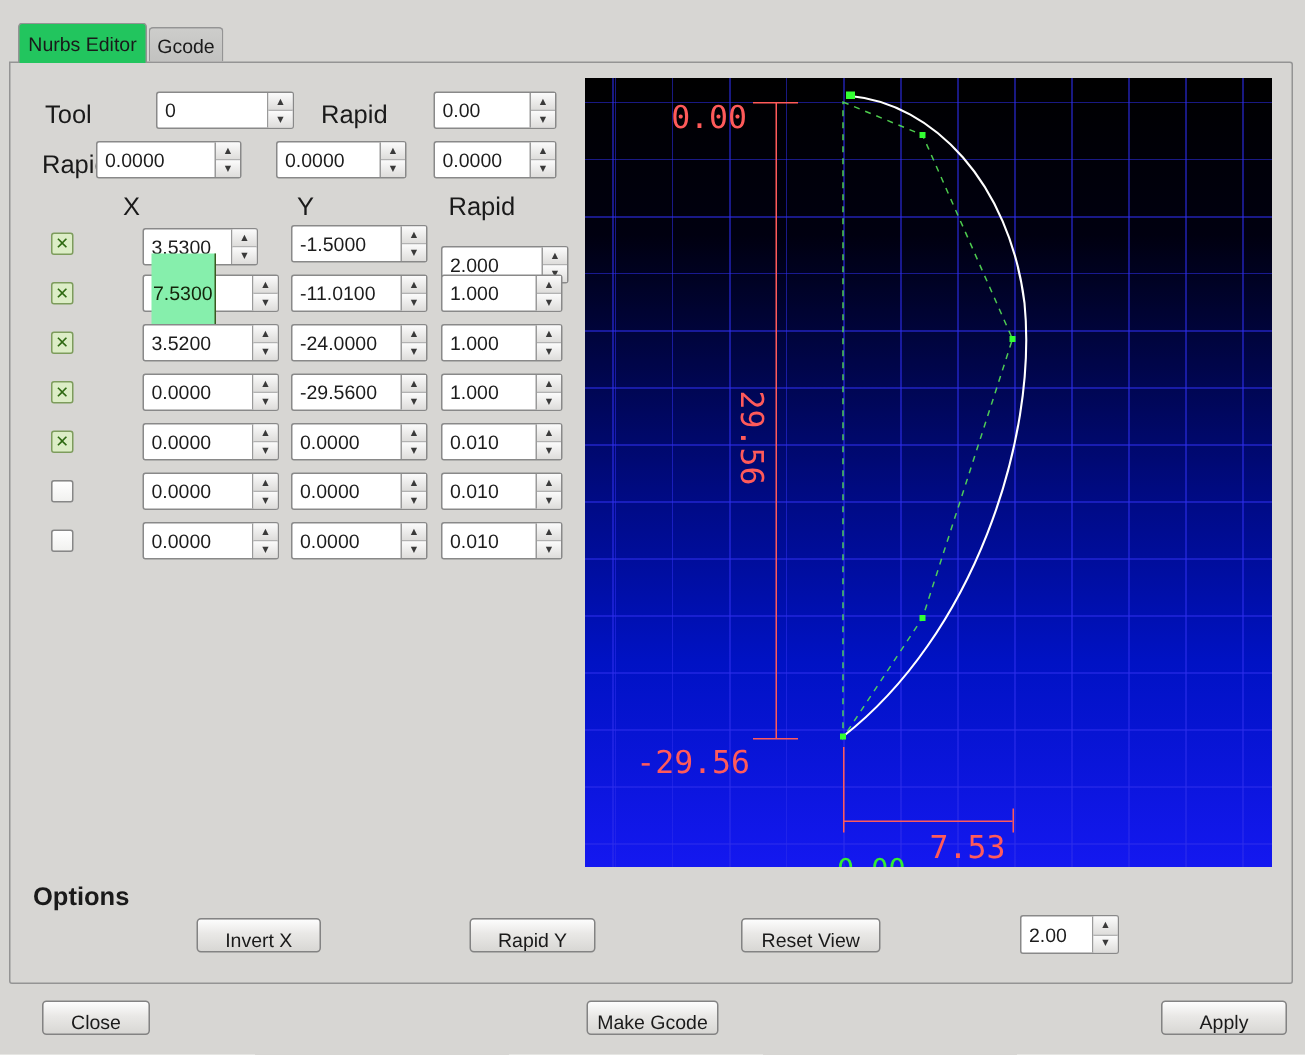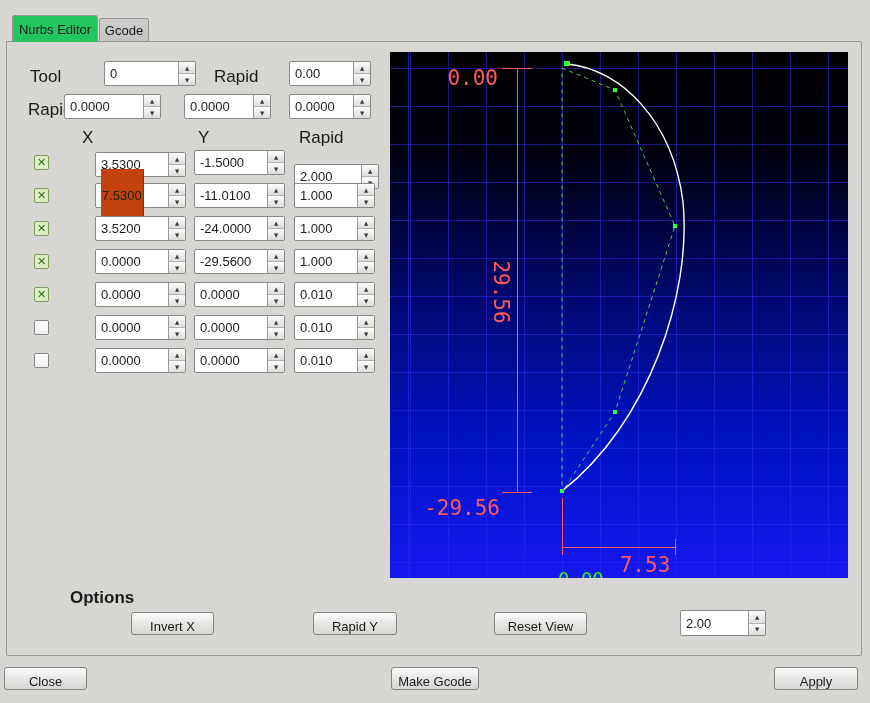--- a/index.html
+++ b/index.html
@@ -8,30 +8,30 @@
   
   .tab{position:absolute;box-sizing:border-box;display:flex;align-items:center;justify-content:center;
        font-size:13px;color:#1a1a1a;border:1px solid #949494;border-bottom:none;border-radius:3px 3px 0 0;}
   .tab.active{left:12px;top:15px;width:86px;height:27px;background:#22c55e;z-index:3;}
   .tab.inactive{left:99px;top:18px;width:50px;height:23px;background:linear-gradient(#cdcdcb,#c2c2c0);z-index:1;}
 
   .notebook{position:absolute;left:6px;top:41px;width:856px;height:615px;box-sizing:border-box;
             border:1px solid #949494;background:#d7d6d3;border-radius:0 2px 2px 2px;z-index:2;}
 
   .lbl{position:absolute;font-size:17px;color:#1a1a1a;z-index:4;}
-  .lbl.bold{font-weight:bold;margin-left:48px;}
+  .lbl.bold{font-weight:bold;}
 
   
   .spin{position:absolute;height:25px;box-sizing:border-box;border:1px solid #898989;border-radius:2px;
         background:#fff;display:flex;z-index:4;}
   .spin input{flex:1;min-width:0;border:0;outline:0;background:transparent;
               font:13px "Liberation Sans",sans-serif;color:#1c1c1c;padding:0 2px 0 5px;}
   .entry-sel{flex:1;min-width:0;display:flex;align-items:center;padding-left:5px;
              font:13px "Liberation Sans",sans-serif;color:#14240a;}
-  .entry-sel .hl{background:#c2410c;padding:19px 1px;border-right:1px solid #3a5a20;}
+  .entry-sel .hl{background:#86efac;padding:19px 1px;border-right:1px solid #3a5a20;}
   .st{width:16px;display:flex;flex-direction:column;border-left:1px solid #9a9a9a;}
   .st b{flex:1;display:flex;align-items:center;justify-content:center;
         font:normal 5.5px "DejaVu Sans",sans-serif;color:#3a3a3a;background:linear-gradient(#fbfbfb,#dedddb);}
   .st b.u{border-bottom:1px solid #b2b2b2;}
 
   
   .cb{position:absolute;width:15px;height:15px;box-sizing:border-box;border:1px solid #878787;border-radius:2px;
       background:linear-gradient(#ffffff,#f1f1ef);display:flex;align-items:center;justify-content:center;z-index:4;}
   .cb span{display:none;font:bold 11px "DejaVu Sans",sans-serif;color:#2f6a12;margin-top:-1px;}
   .cb.checked{background:#dcedc6;border-color:#7d9c5c;}
@@ -106,21 +106,21 @@
       </span>
     </div>
 
   <div class="lbl" style="left:82px;top:128px">X</div>
   <div class="lbl" style="left:198px;top:128px">Y</div>
   <div class="lbl" style="left:299px;top:128px">Rapid</div>
 
   <div class="cb checked" style="left:34px;top:155px">
       <span>✕</span>
     </div>
-  <div class="spin" style="left:95px;top:152px;width:91px">
+  <div class="spin" style="left:95px;top:152px;width:77px">
       <input value="3.5300" style="">
       <span class="st">
         <b class="u">▲</b>
         <b>▼</b>
       </span>
     </div>
   <div class="spin" style="left:194px;top:150px;width:91px">
       <input value="-1.5000" style="">
       <span class="st">
         <b class="u">▲</b>
@@ -319,29 +319,29 @@
   <div class="lbl bold" style="left:22px;top:588px">Options</div>
   <div class="btn" style="left:131px;top:612px;width:83px;height:23px">
       <span>Invert X</span>
     </div>
   <div class="btn" style="left:313px;top:612px;width:84px;height:23px">
       <span>Rapid Y</span>
     </div>
   <div class="btn" style="left:494px;top:612px;width:93px;height:23px">
       <span>Reset View</span>
     </div>
-  <div class="spin" style="left:680px;top:610px;width:86px;height:26px">
+  <div class="spin" style="left:680px;top:610px;width:66px;height:26px">
       <input value="2.00" style="">
       <span class="st">
         <b class="u">▲</b>
         <b>▼</b>
       </span>
     </div>
 
-  <div class="btn" style="left:4px;top:667px;width:83px;height:23px">
+  <div class="btn" style="left:28px;top:667px;width:72px;height:23px">
       <span>Close</span>
     </div>
   <div class="btn" style="left:391px;top:667px;width:88px;height:23px">
       <span>Make Gcode</span>
     </div>
   <div class="btn" style="left:774px;top:667px;width:84px;height:23px">
       <span>Apply</span>
     </div>
 
 </div>

